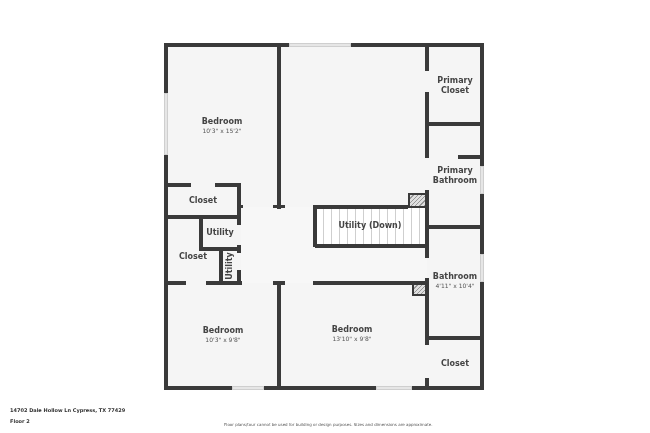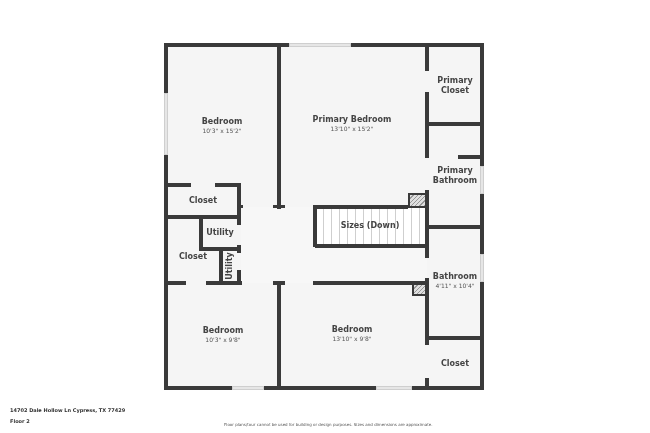--- a/index.html
+++ b/index.html
@@ -77,33 +77,29 @@
   <div class="wall" style="left:425px;top:225px;width:57px;height:4px;"></div>
   <div class="wall" style="left:425px;top:336px;width:57px;height:4px;"></div>
 
   <div class="hatch" style="left:408px;top:193px;width:19px;height:15px;"></div>
   <div class="hatch" style="left:412px;top:283px;width:15px;height:13px;"></div>
 
   <div class="lbl" style="left:222px;top:126px;">
     <span>Bedroom</span>
     <span class="dim">10'3" x 15'2"</span>
   </div>
-  <div class="lbl" style="left:352px;top:124px;">
-    <span>Primary Bedroom</span>
-    <span class="dim">13'10" x 15'2"</span>
-  </div>
   <div class="lbl" style="left:455px;top:86px;white-space:pre;">Primary
 Closet</div>
   <div class="lbl" style="left:455px;top:176px;white-space:pre;">Primary
 Bathroom</div>
   <div class="lbl" style="left:203px;top:201px;">Closet</div>
   <div class="lbl" style="left:220px;top:233px;">Utility</div>
   <div class="lbl" style="left:230px;top:266px;transform:translate(-50%,-50%) rotate(-90deg);">Utility</div>
   <div class="lbl" style="left:193px;top:257px;">Closet</div>
-  <div class="lbl" style="left:370px;top:226px;background:transparent;">Sizes (Down)</div>
+  <div class="lbl" style="left:370px;top:226px;background:transparent;">Utility (Down)</div>
   <div class="lbl" style="left:455px;top:281px;">
     <span>Bathroom</span>
     <span class="dim">4'11" x 10'4"</span>
   </div>
   <div class="lbl" style="left:223px;top:335px;">
     <span>Bedroom</span>
     <span class="dim">10'3" x 9'8"</span>
   </div>
   <div class="lbl" style="left:352px;top:334px;">
     <span>Bedroom</span>

